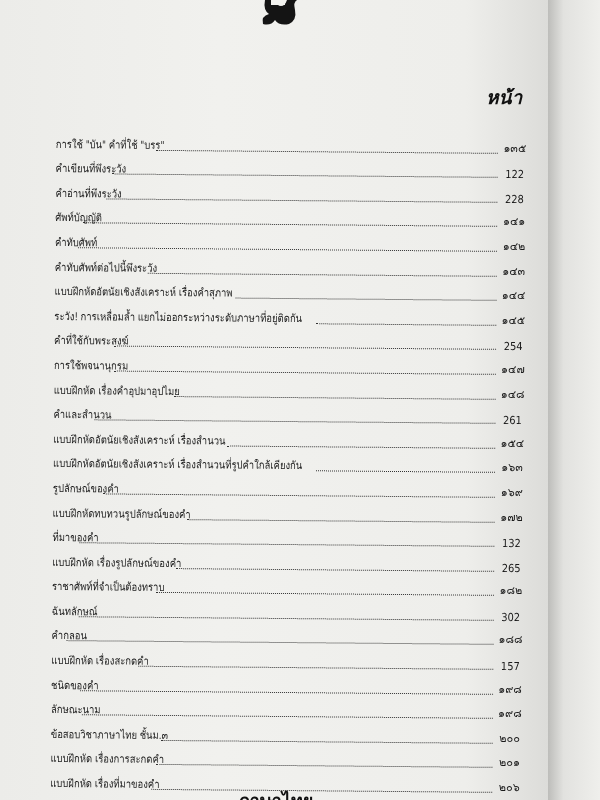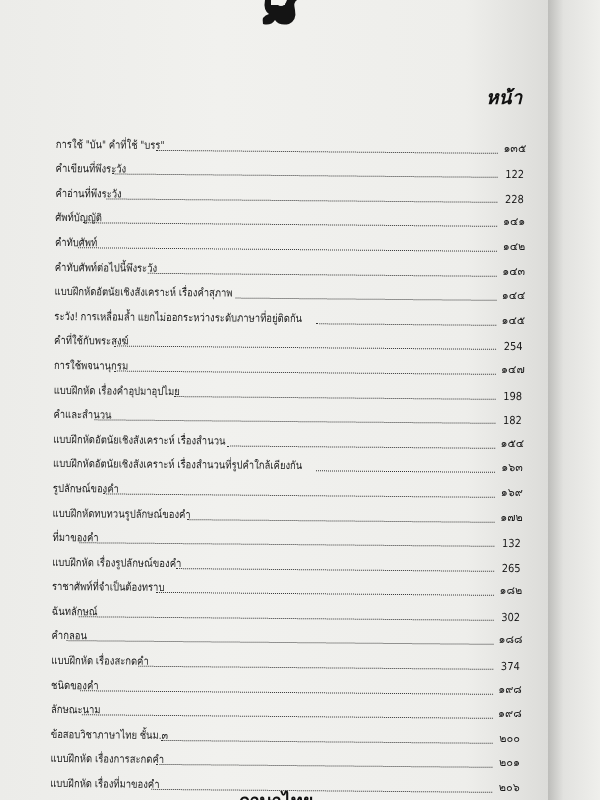--- a/index.html
+++ b/index.html
@@ -101,26 +101,26 @@
         <span class="toc-page">254</span>
       </div>
       <div class="toc-row">
         <span class="toc-label">การใช้พจนานุกรม</span>
         <span class="toc-dots"></span>
         <span class="toc-page">๑๔๗</span>
       </div>
       <div class="toc-row">
         <span class="toc-label">แบบฝึกหัด เรื่องคำอุปมาอุปไมย</span>
         <span class="toc-dots"></span>
-        <span class="toc-page">198</span>
+        <span class="toc-page">๑๔๘</span>
       </div>
       <div class="toc-row">
         <span class="toc-label">คำและสำนวน</span>
         <span class="toc-dots"></span>
-        <span class="toc-page">182</span>
+        <span class="toc-page">261</span>
       </div>
       <div class="toc-row">
         <span class="toc-label">แบบฝึกหัดอัตนัยเชิงสังเคราะห์ เรื่องสำนวน</span>
         <span class="toc-dots"></span>
         <span class="toc-page">๑๕๔</span>
       </div>
       <div class="toc-row">
         <span class="toc-label">แบบฝึกหัดอัตนัยเชิงสังเคราะห์ เรื่องสำนวนที่รูปคำใกล้เคียงกัน</span>
         <span class="toc-dots"></span>
         <span class="toc-page">๑๖๓</span>
@@ -156,21 +156,21 @@
         <span class="toc-page">302</span>
       </div>
       <div class="toc-row">
         <span class="toc-label">คำกลอน</span>
         <span class="toc-dots"></span>
         <span class="toc-page">๑๘๘</span>
       </div>
       <div class="toc-row">
         <span class="toc-label">แบบฝึกหัด เรื่องสะกดคำ</span>
         <span class="toc-dots"></span>
-        <span class="toc-page">374</span>
+        <span class="toc-page">157</span>
       </div>
       <div class="toc-row">
         <span class="toc-label">ชนิดของคำ</span>
         <span class="toc-dots"></span>
         <span class="toc-page">๑๙๘</span>
       </div>
       <div class="toc-row">
         <span class="toc-label">ลักษณะนาม</span>
         <span class="toc-dots"></span>
         <span class="toc-page">๑๙๘</span>

